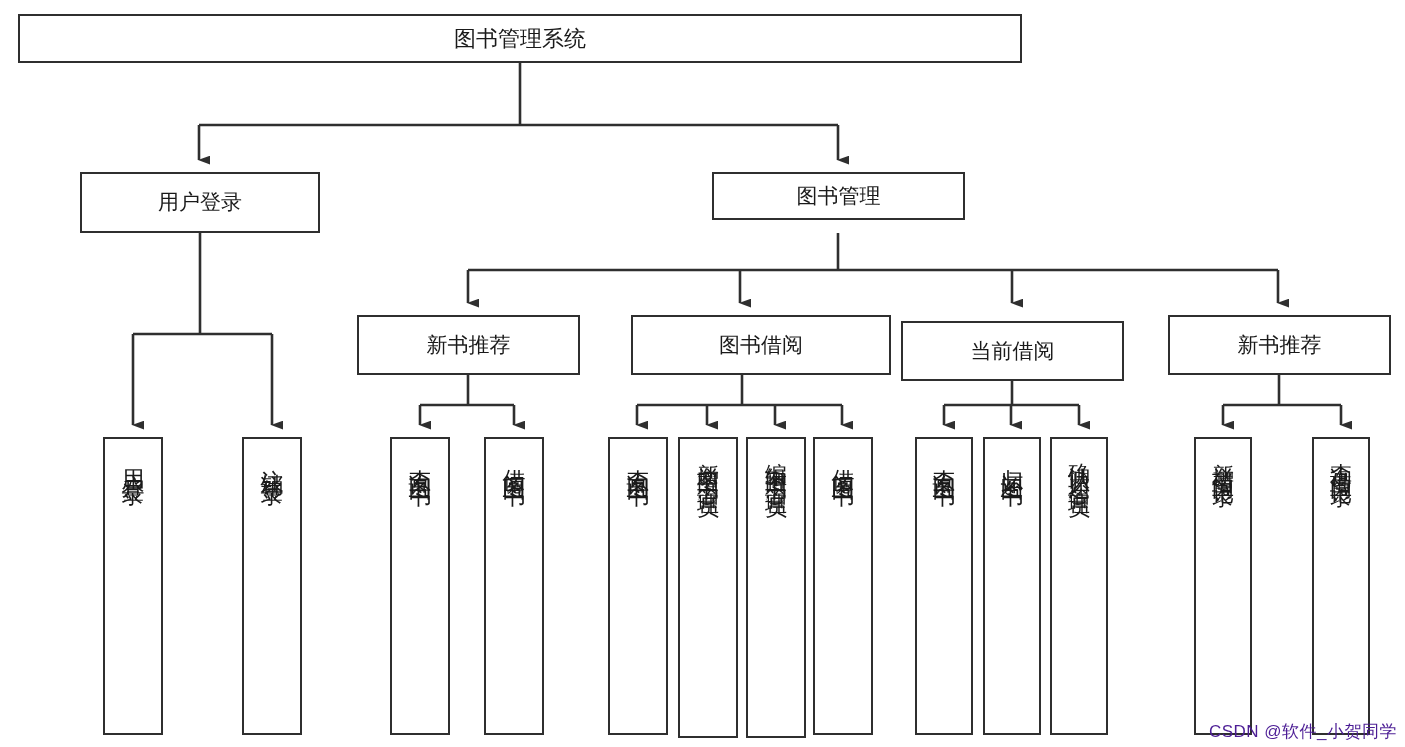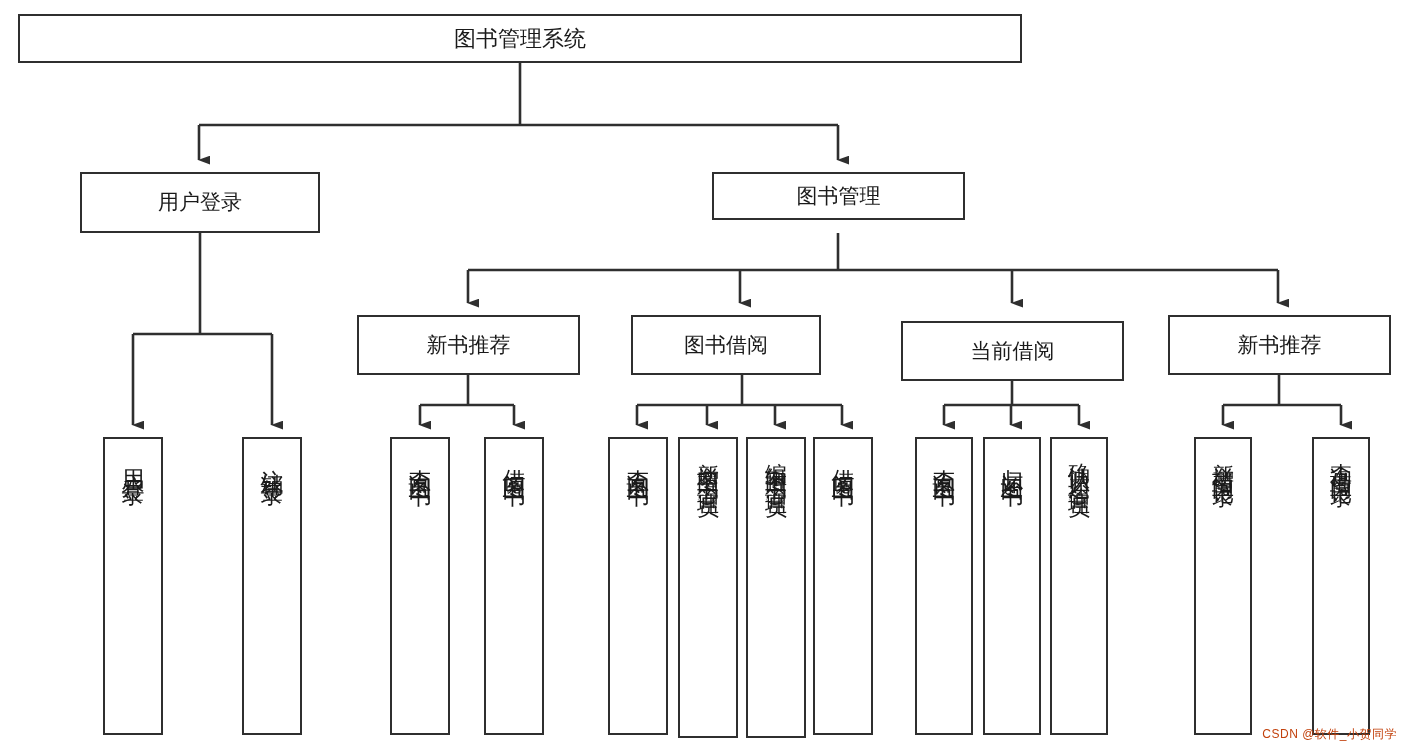--- a/index.html
+++ b/index.html
@@ -51,22 +51,22 @@
     white-space:nowrap;
     height:auto;
   }
   
   .leaf.tall{padding-top:6px;font-size:22px;}
 
   
   #watermark{
     position:absolute;
     right:8px;bottom:4px;
-    font-size:12px;
-    color:#c2410c;
+    font-size:17px;
+    color:#4c1d95;
     z-index:5;
     white-space:nowrap;
     letter-spacing:.5px;
   }
 </style>
 </head>
 <body>
 
 <div id="canvas">
 
@@ -129,21 +129,21 @@
   </div>
 
   <div class="node lvl1" style="left:712px;top:172px;width:253px;height:48px;">
     <span class="lbl">图书管理</span>
   </div>
 
   <div class="node lvl2" style="left:357px;top:315px;width:223px;height:60px;">
     <span class="lbl">新书推荐</span>
   </div>
 
-  <div class="node lvl2" style="left:631px;top:315px;width:190px;height:60px;">
+  <div class="node lvl2" style="left:631px;top:315px;width:260px;height:60px;">
     <span class="lbl">图书借阅</span>
   </div>
 
   <div class="node lvl2" style="left:901px;top:321px;width:223px;height:60px;">
     <span class="lbl">当前借阅</span>
   </div>
 
   <div class="node lvl2" style="left:1168px;top:315px;width:223px;height:60px;">
     <span class="lbl">新书推荐</span>
   </div>

